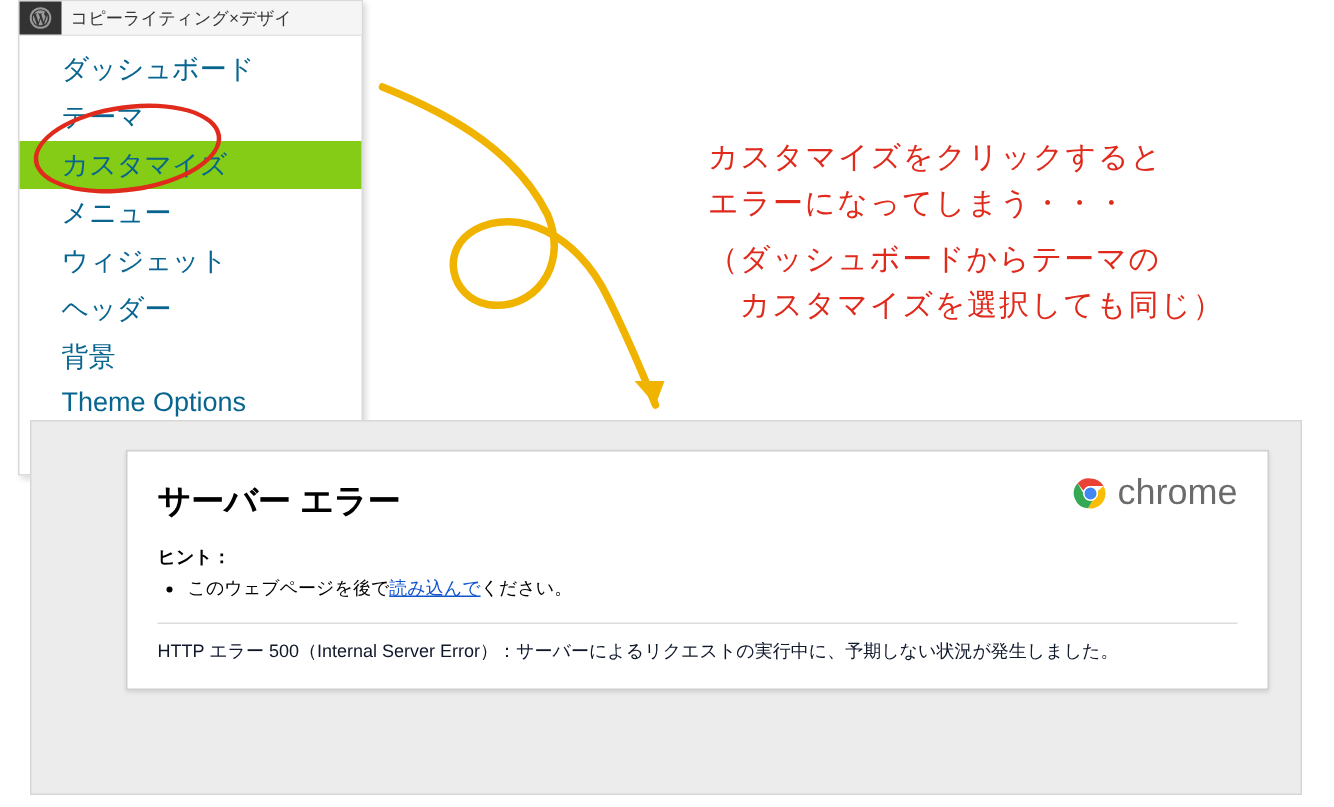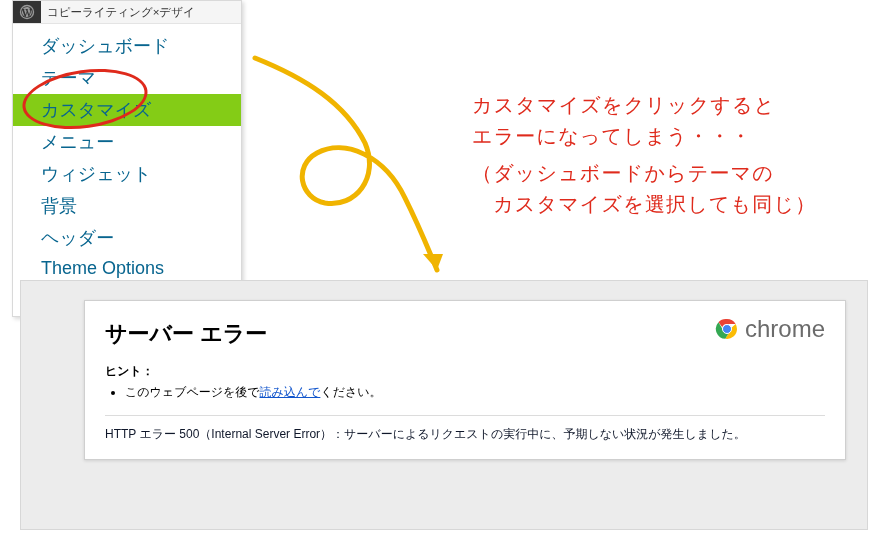--- a/index.html
+++ b/index.html
@@ -48,22 +48,22 @@
         </svg>
       </div>
       <span class="wp-head-title">コピーライティング×デザイ</span>
     </div>
     <ul class="wp-menu">
       <li>ダッシュボード</li>
       <li>テーマ</li>
       <li class="sel">カスタマイズ</li>
       <li>メニュー</li>
       <li>ウィジェット</li>
+      <li>ヘッダー</li>
       <li>背景</li>
-      <li>ヘッダー</li>
       <li>Theme Options</li>
       <li>Theme Extensions</li>
     </ul>
   </div>
   <div class="red-circle"></div>
 
   <svg class="arrow" viewBox="0 0 210 240">
     <path d="M10 10 C 60 30, 100 55, 120 95
              C 135 130, 110 160, 80 155
              C 55 150, 48 118, 72 105

